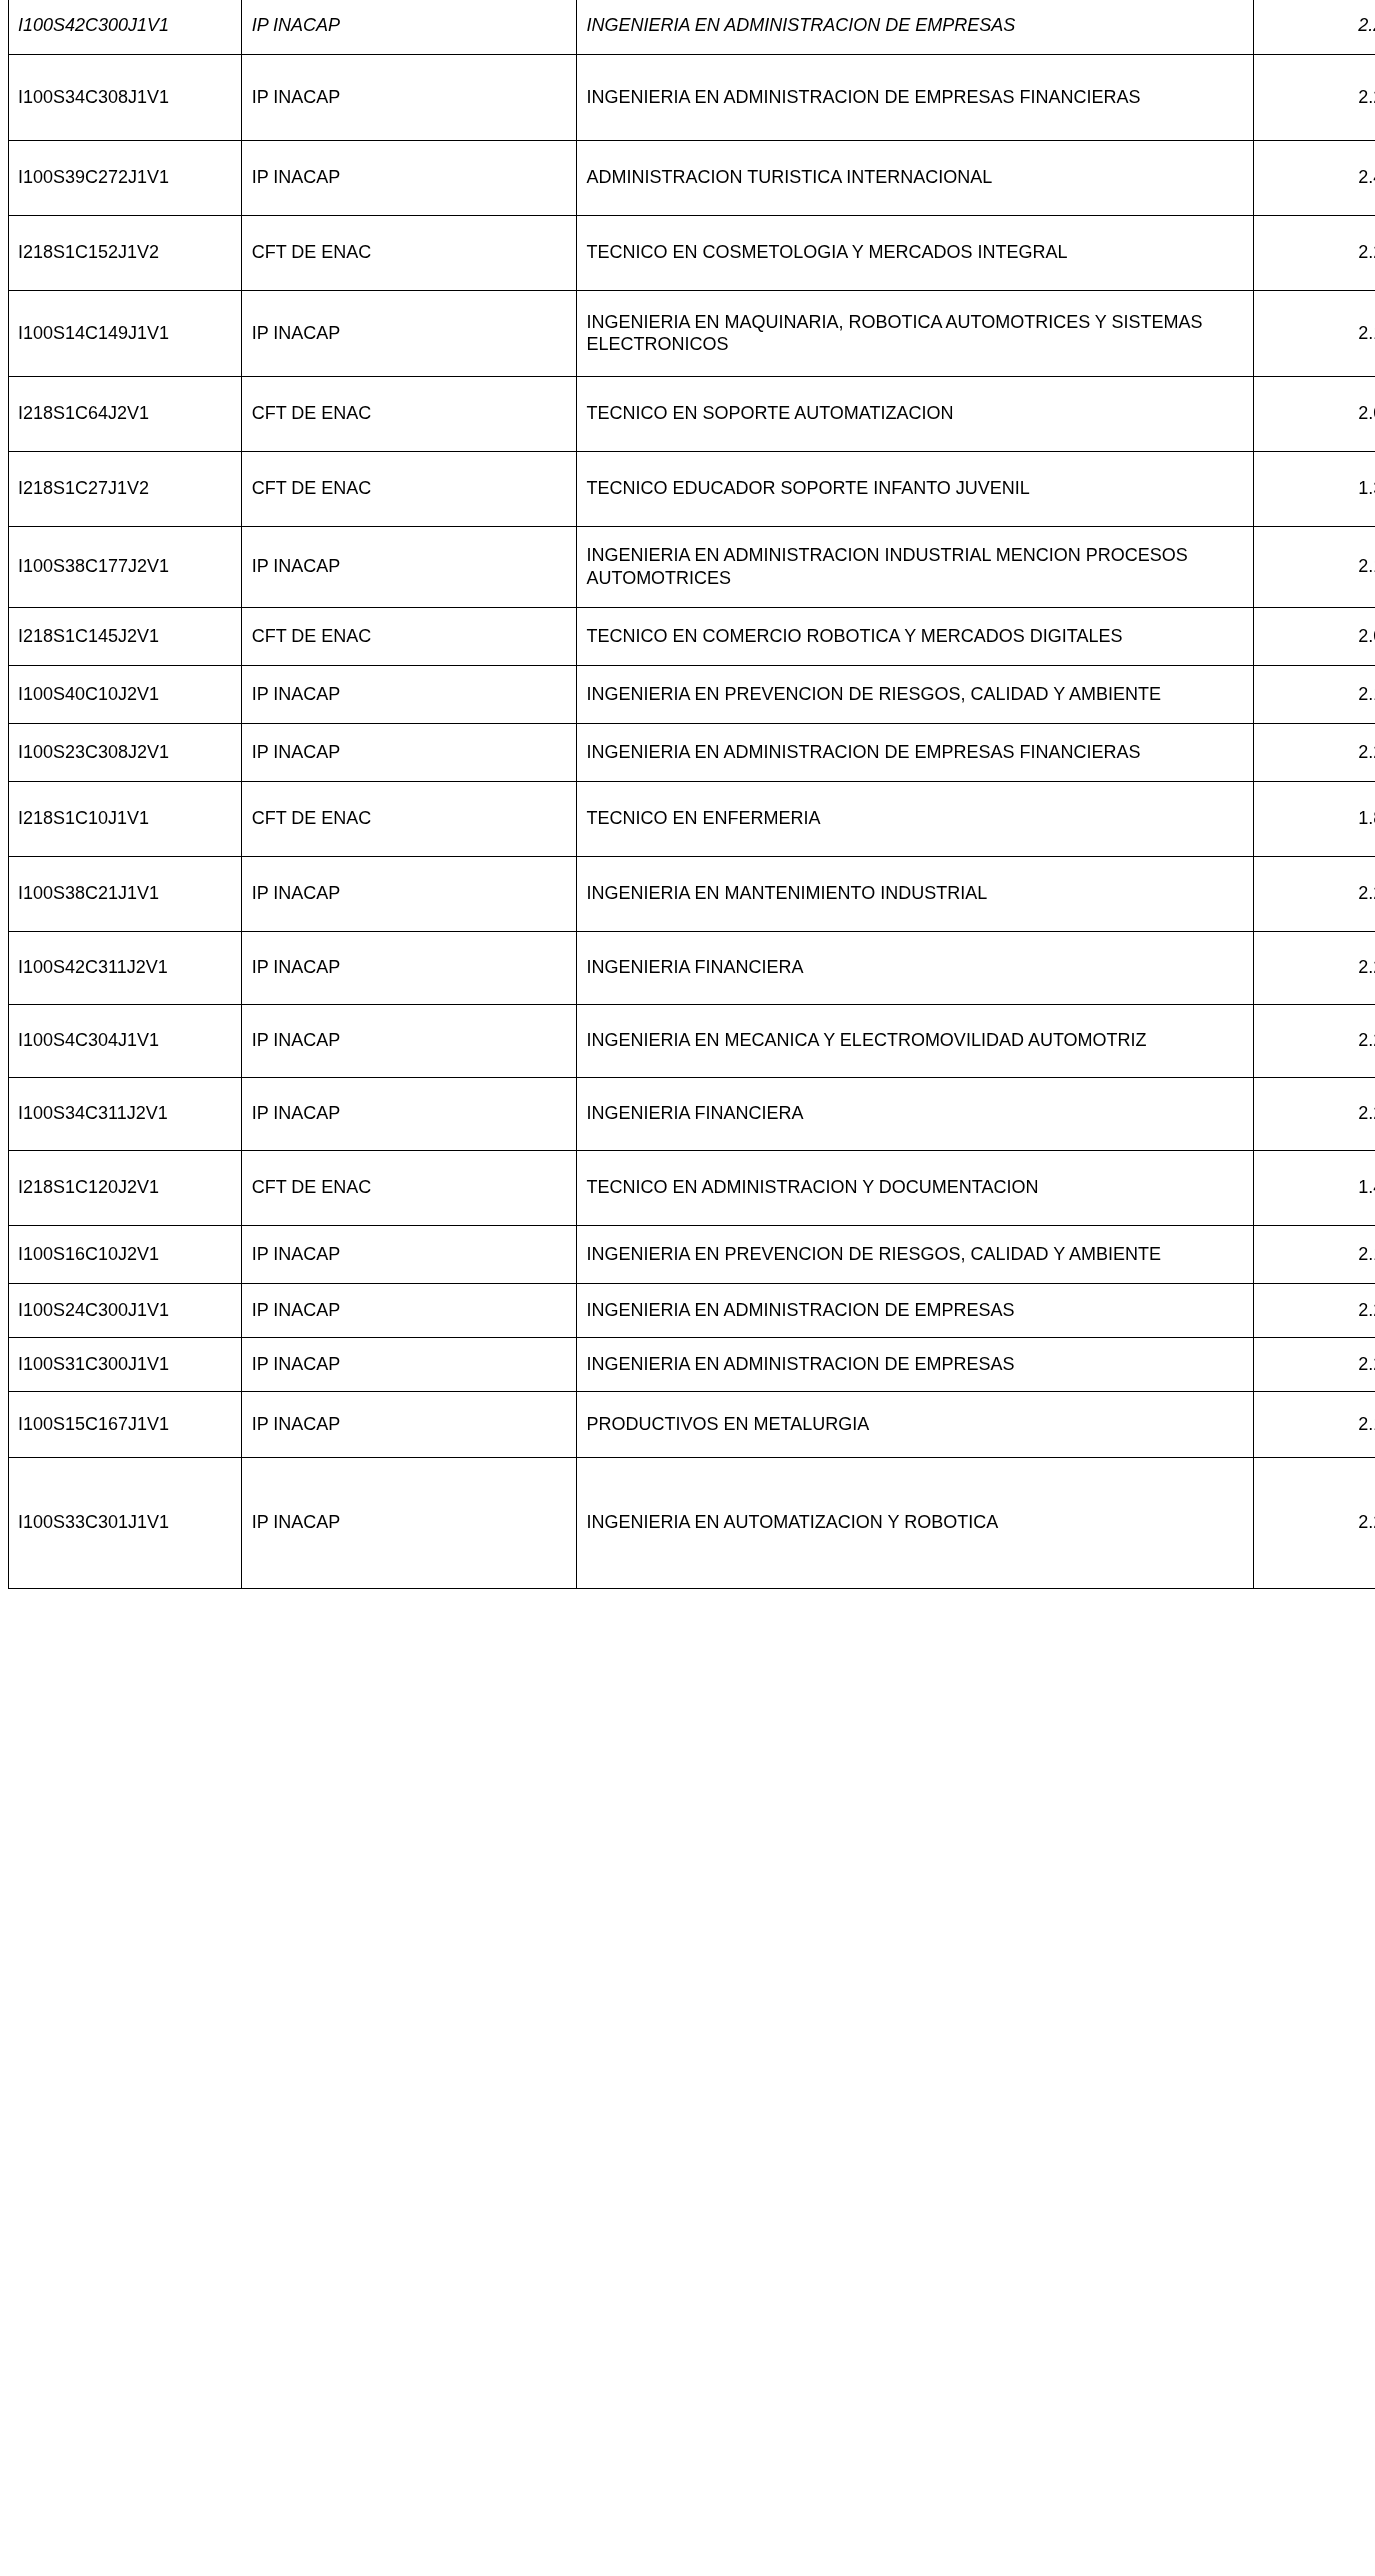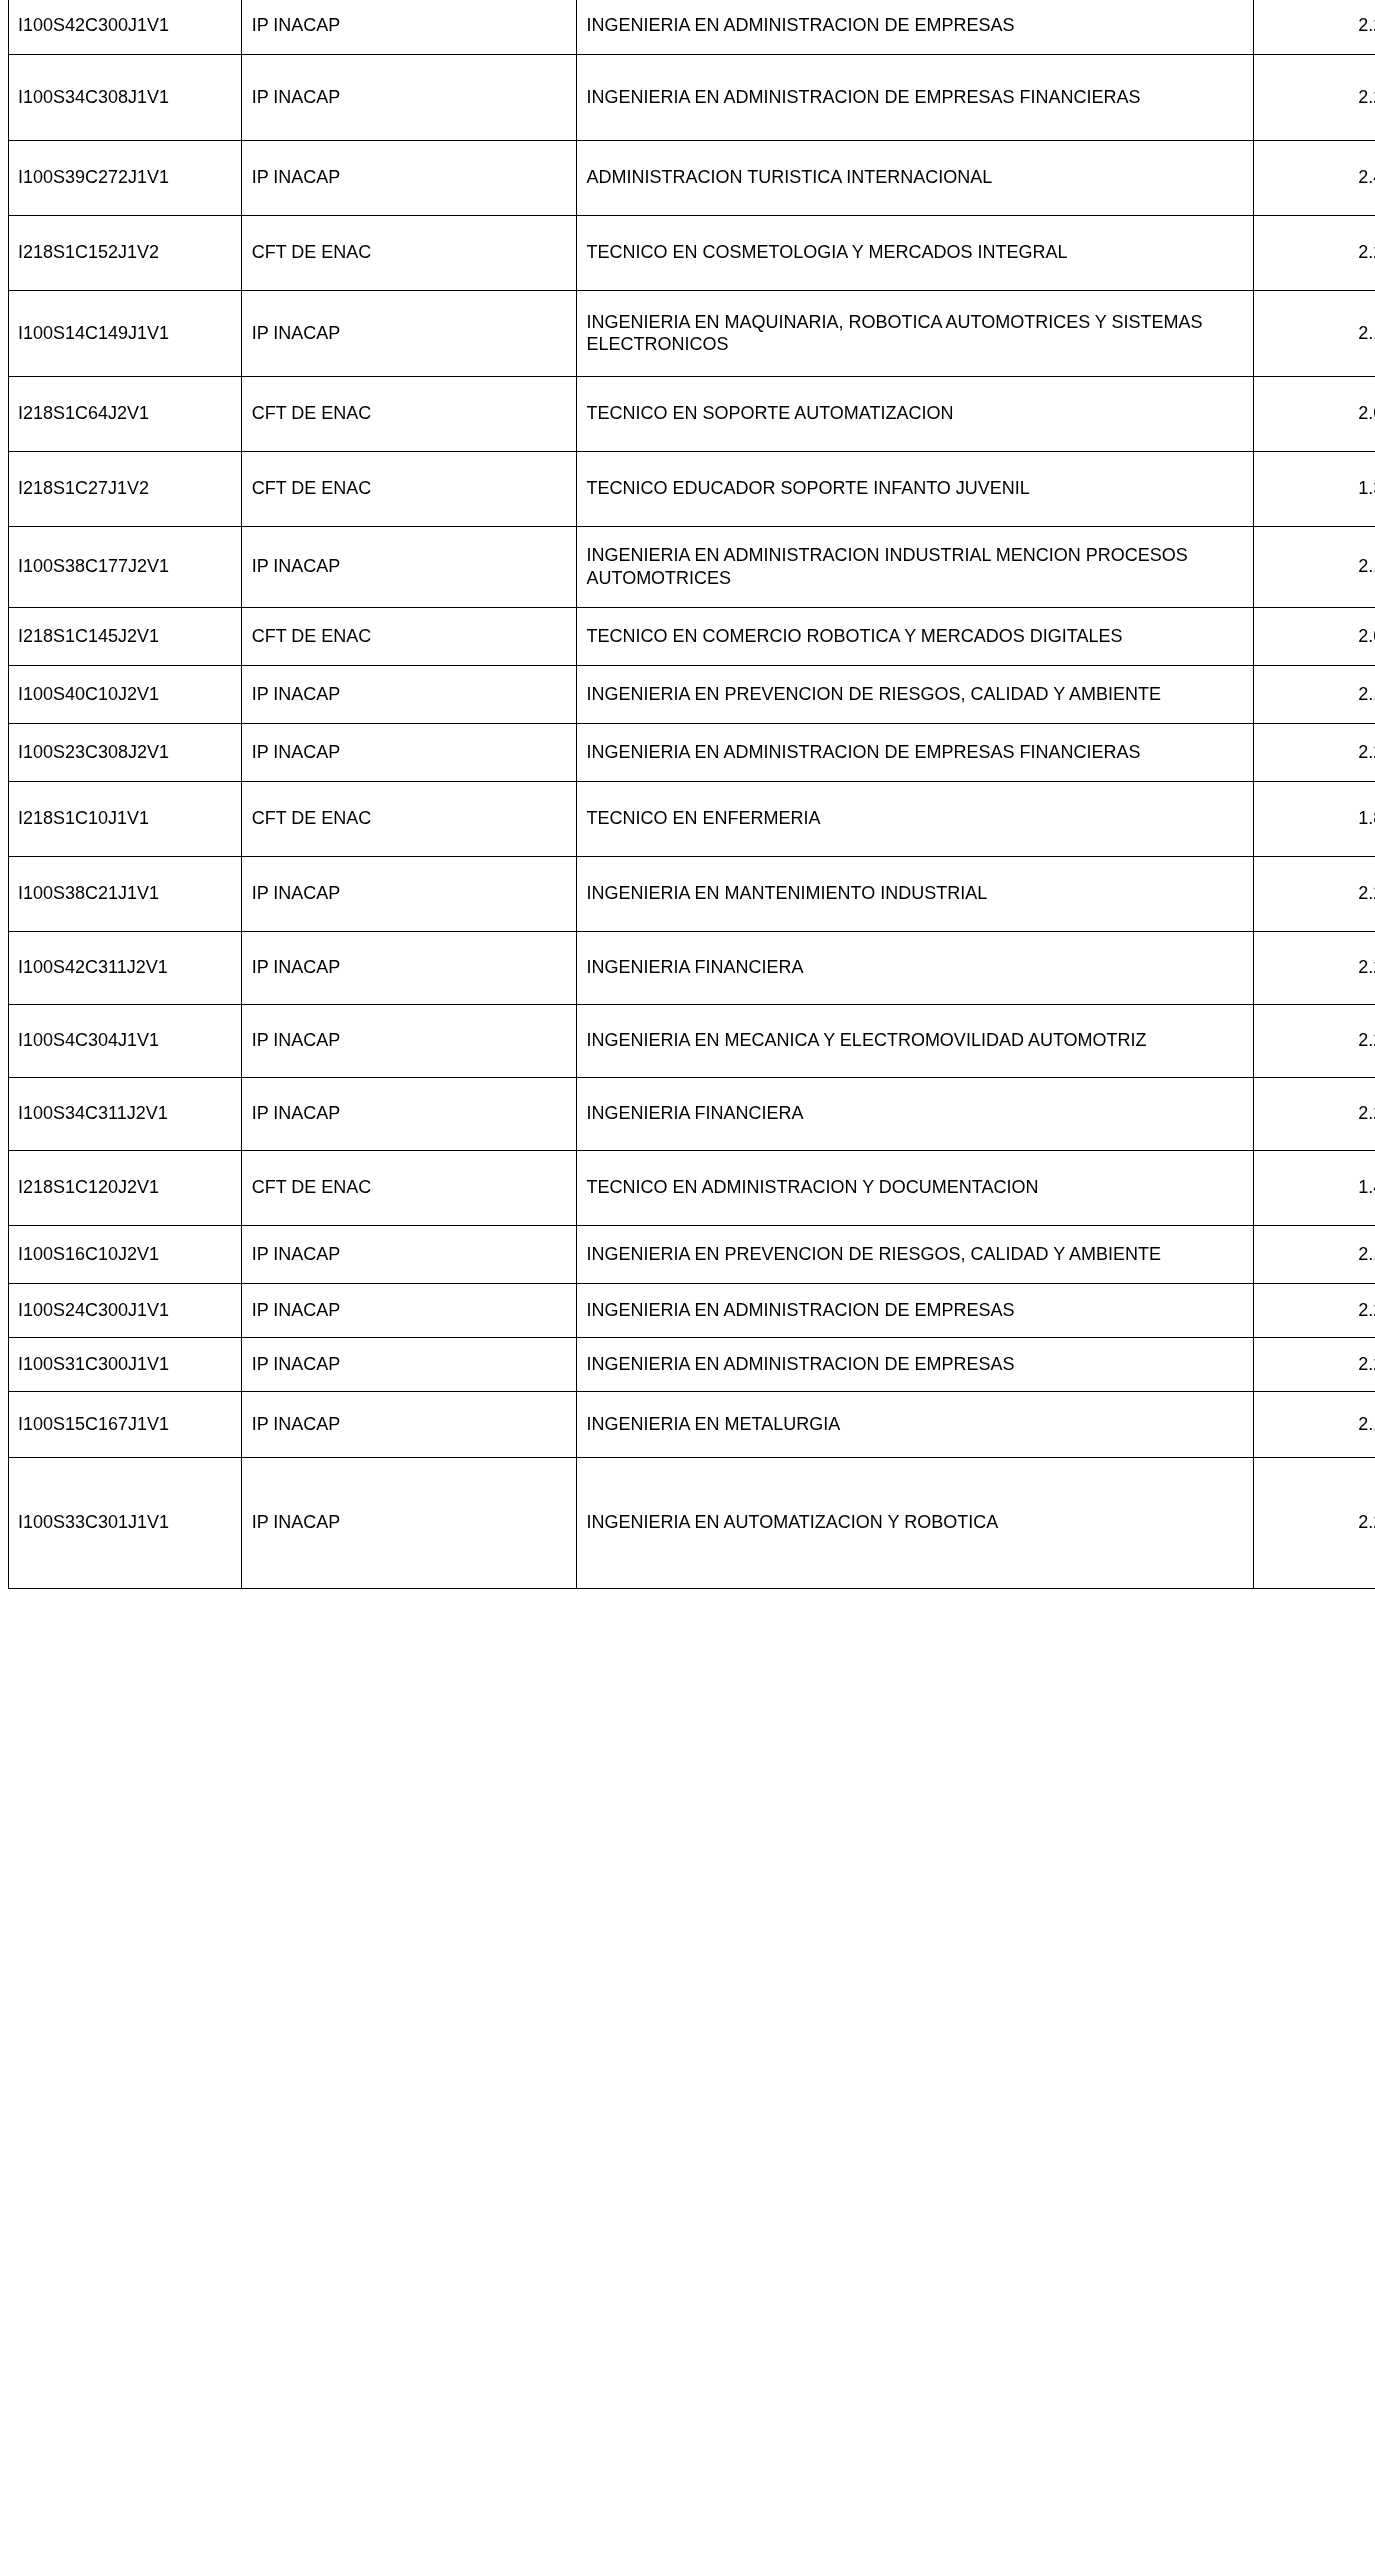--- a/index.html
+++ b/index.html
@@ -51,20 +51,21 @@
     width: 175px;
     text-align: right;
     vertical-align: bottom;
     padding-right: 11.3px;
     padding-bottom: 5.6px;
     white-space: nowrap;
   }
   
   tr:first-child td {
     border-top: none;
+    font-style: italic;
   }
   tr:first-child td.c-code,
   tr:first-child td.c-inst,
   tr:first-child td.c-career,
   tr:first-child td.c-amount {
     padding-top: 1.9px;
   }
 </style>
 </head>
 <body>
@@ -188,21 +189,21 @@
         </tr>
         <tr style="height: 54px;">
           <td class="c-code">I100S31C300J1V1</td>
           <td class="c-inst">IP INACAP</td>
           <td class="c-career">INGENIERIA EN ADMINISTRACION DE EMPRESAS</td>
           <td class="c-amount">2.200.692</td>
         </tr>
         <tr style="height: 66px;">
           <td class="c-code">I100S15C167J1V1</td>
           <td class="c-inst">IP INACAP</td>
-          <td class="c-career">INGENIERIA EN METALURGIA</td>
+          <td class="c-career">PRODUCTIVOS EN METALURGIA</td>
           <td class="c-amount">2.184.125</td>
         </tr>
         <tr style="height: 131px;">
           <td class="c-code">I100S33C301J1V1</td>
           <td class="c-inst">IP INACAP</td>
           <td class="c-career">INGENIERIA EN AUTOMATIZACION Y ROBOTICA</td>
           <td class="c-amount">2.245.140</td>
         </tr>
       </tbody>
   </table>

